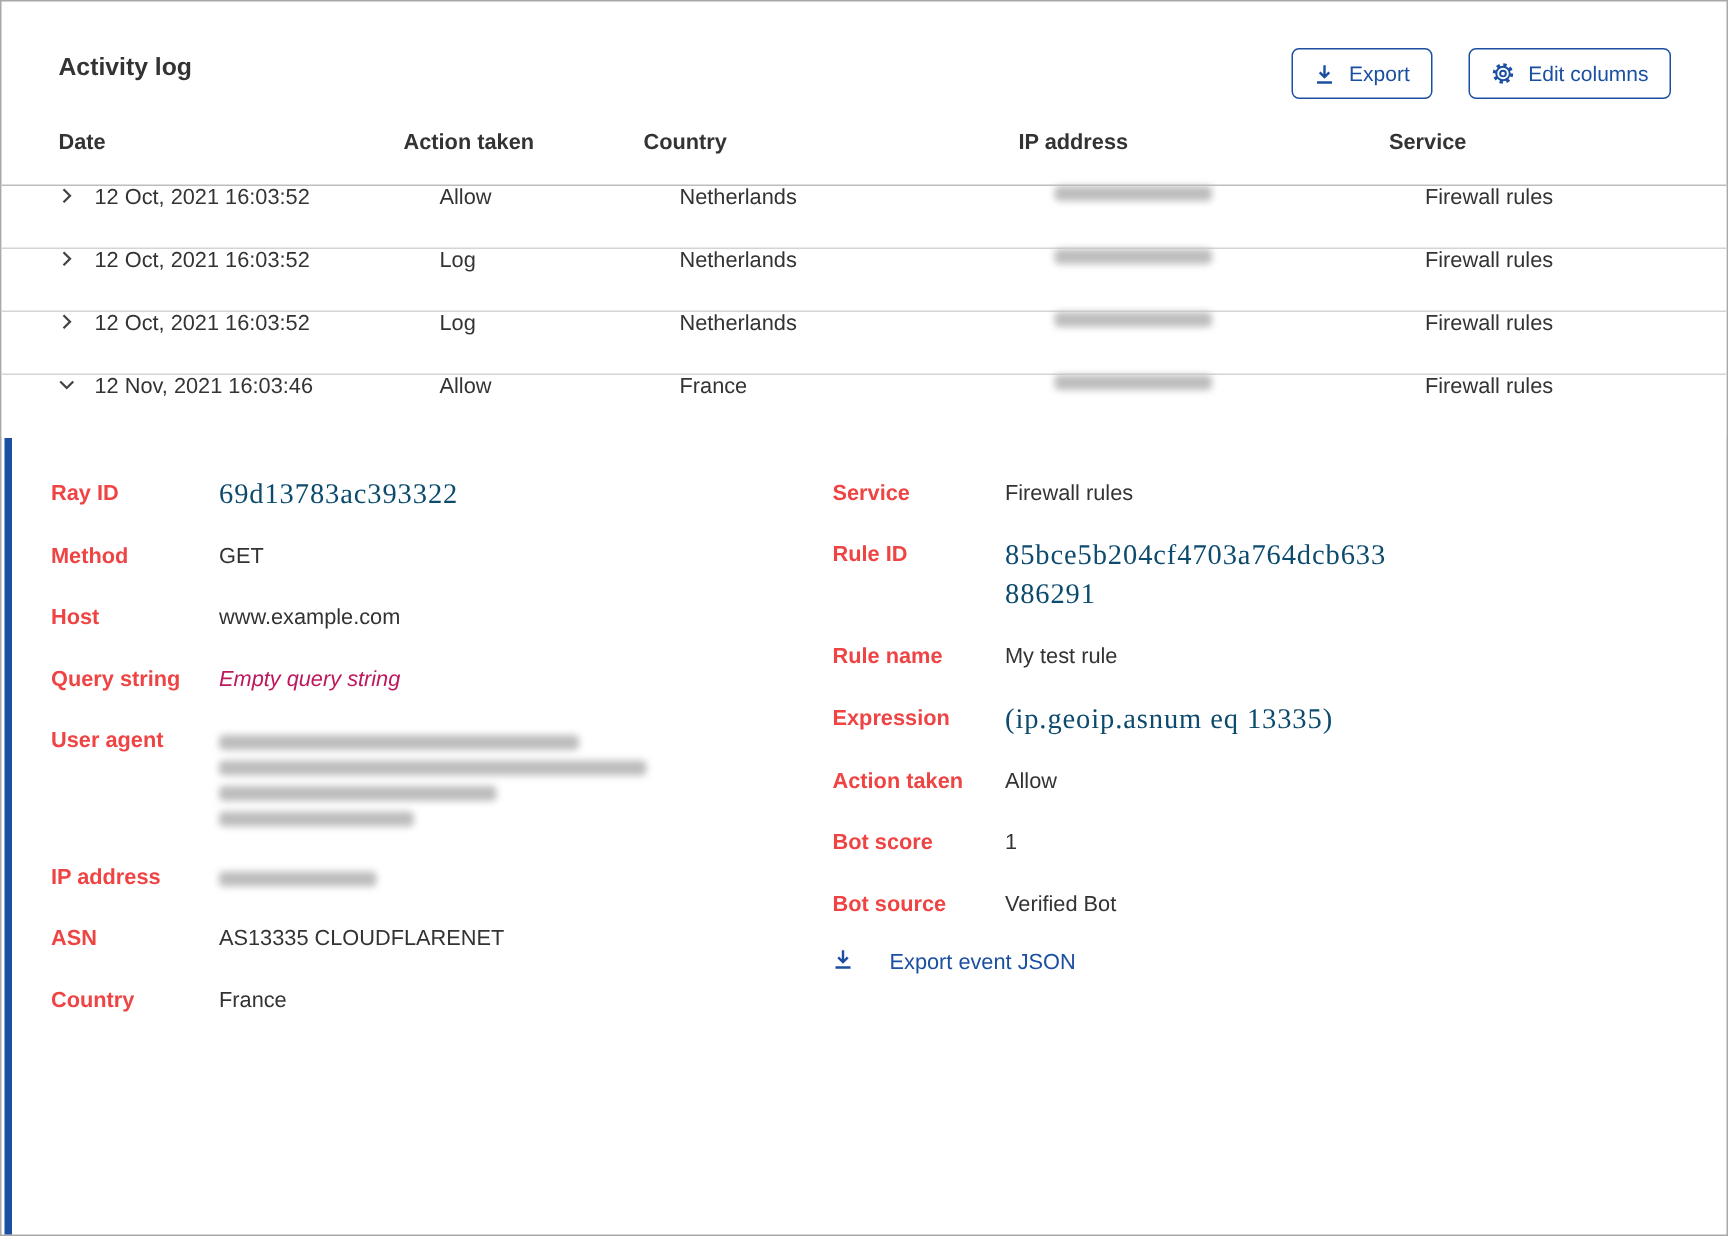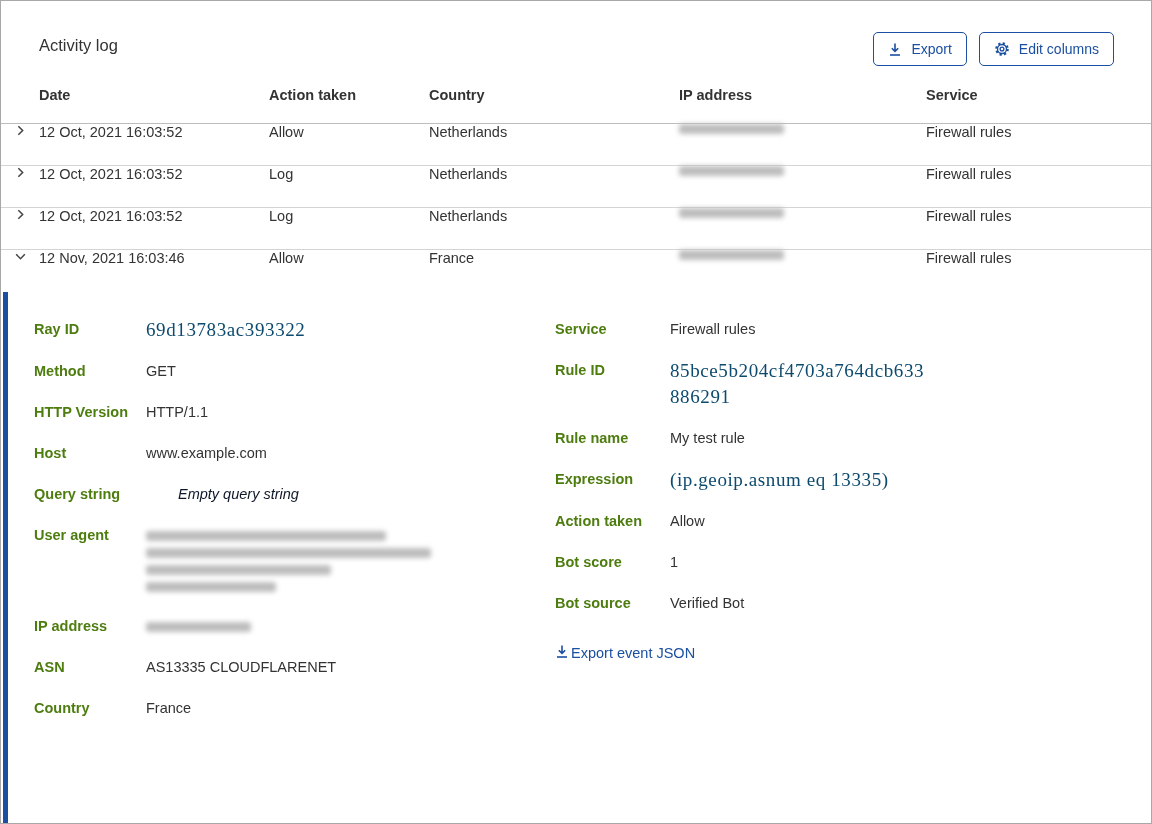--- a/index.html
+++ b/index.html
@@ -21,29 +21,29 @@
   
   .topbar {
     position: relative;
     height: 86px;
   }
   .page-title {
     position: absolute;
     left: 38px;
     top: 35px;
     font-size: 16.5px;
-    font-weight: normal;
+    font-weight: bold;
     color: #333;
   }
   .toolbar {
     position: absolute;
     right: 37px;
     top: 31px;
     display: flex;
-    gap: 12px;
+    gap: 24px;
   }
   .btn {
     display: inline-flex;
     align-items: center;
     gap: 9px;
     background: #fff;
     border: 1px solid var(--accent, #1b4fa1);
     color: var(--accent, #1b4fa1);
     border-radius: 5px;
     padding: 7px 14px;
@@ -65,20 +65,21 @@
     border-bottom: 1px solid #bdbdbd;
     font-weight: bold;
     font-size: 14.5px;
   }
   .trow {
     height: 42px;
     border-bottom: 1px solid #d4d4d4;
     font-size: 14.5px;
     background: #fff;
     cursor: pointer;
+    padding-left: 24px;
   }
   .trow.expanded { border-bottom: none; }
   .c-chevron { width: 38px; display: flex; justify-content: center; align-items: center; }
   .c-date    { width: 230px; }
   .c-action  { width: 160px; }
   .c-country { width: 250px; }
   .c-ip      { width: 247px; }
   .c-service { flex: 1; }
   .chev { display: block; }
   
@@ -97,45 +98,45 @@
     display: flex;
   }
   .dcol-left  { width: 547px; padding-left: 26px; }
   .dcol-right { flex: 1; }
   .drow {
     display: flex;
     margin-bottom: 16px;
     font-size: 14.5px;
     line-height: 25px;
   }
-  .dlabel { font-weight: bold; color: #4d7c0f; flex-shrink: 0; }
+  .dlabel { font-weight: bold; color: #ef4444; flex-shrink: 0; }
   .dcol-left  .dlabel { width: 112px; }
   .dcol-right .dlabel { width: 115px; }
   .dvalue { color: #333; }
   .dvalue.mono {
     font-family: Liberation Serif, serif;
     font-size: 19px;
     letter-spacing: 0.6px;
     color: #0c4a6e;
     max-width: 262px;
     word-break: break-all;
     line-height: 26px;
   }
-  .dvalue.italic { font-style: italic; color: #0f172a; margin-left: 32px; }
+  .dvalue.italic { font-style: italic; color: #be185d; }
   .bars .blurbar { margin-top: 7px; margin-bottom: 6px; }
   .bars .blurbar:first-child { margin-top: 8px; }
   .export-link {
     display: inline-flex;
     align-items: center;
-    gap: 2px;
+    gap: 24px;
     color: var(--accent, #1b4fa1);
     font-size: 14.5px;
     cursor: pointer;
     text-decoration: none;
-    margin-top: 12px;
+    margin-top: 0;
   }
 </style>
 </head>
 <body>
 
 <div class="screen">
 
   <div class="topbar">
     <div class="page-title">Activity log</div>
     <div class="toolbar">
@@ -234,24 +235,20 @@
     <div class="dcol-left" id="detail-left">
         <div class="drow">
           <div class="dlabel">Ray ID</div>
           <div class="dvalue mono">69d13783ac393322</div>
         </div>
         <div class="drow">
           <div class="dlabel">Method</div>
           <div class="dvalue">GET</div>
         </div>
         <div class="drow">
-          <div class="dlabel">HTTP Version</div>
-          <div class="dvalue">HTTP/1.1</div>
-        </div>
-        <div class="drow">
           <div class="dlabel">Host</div>
           <div class="dvalue">www.example.com</div>
         </div>
         <div class="drow">
           <div class="dlabel">Query string</div>
           <div class="dvalue italic">Empty query string</div>
         </div>
         <div class="drow">
           <div class="dlabel">User agent</div>
           <div class="dvalue bars">

